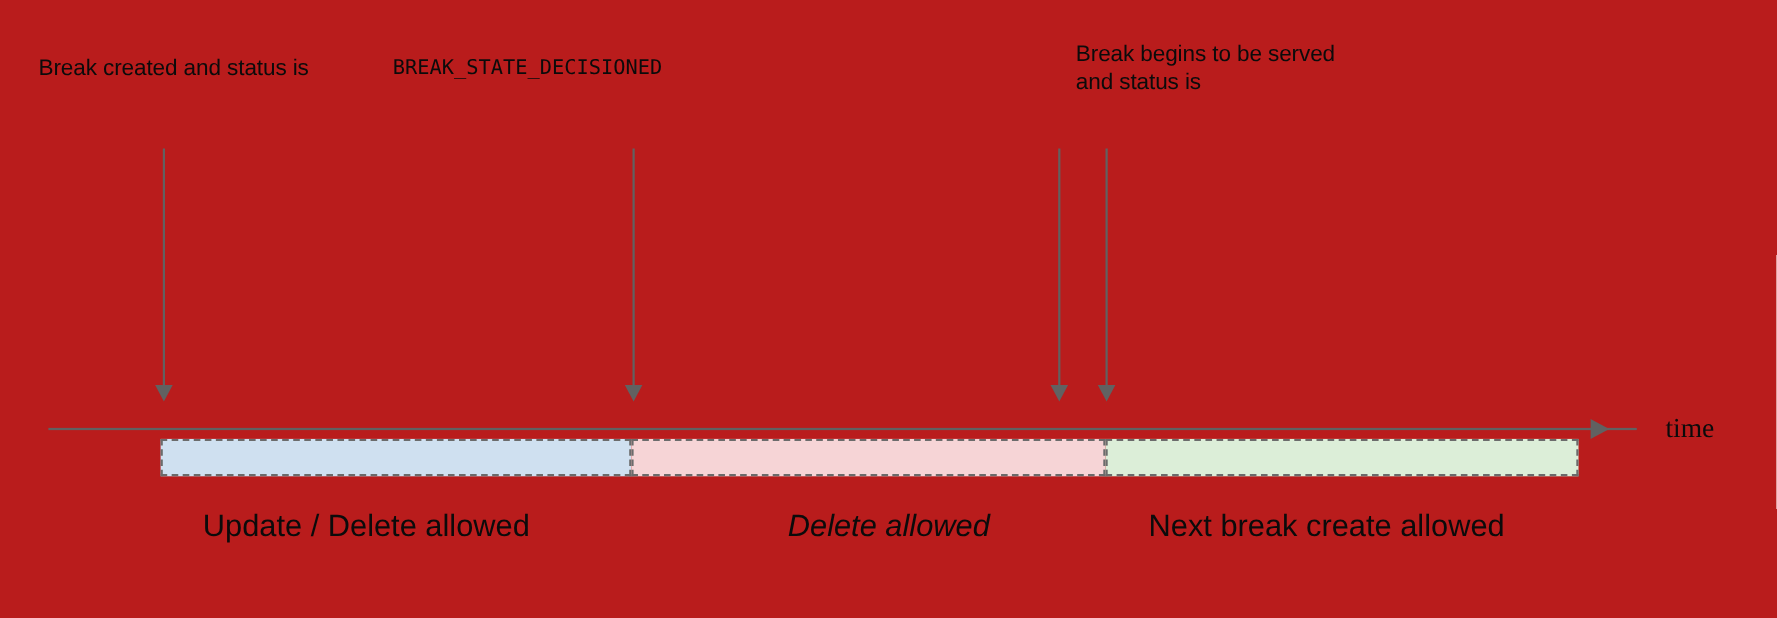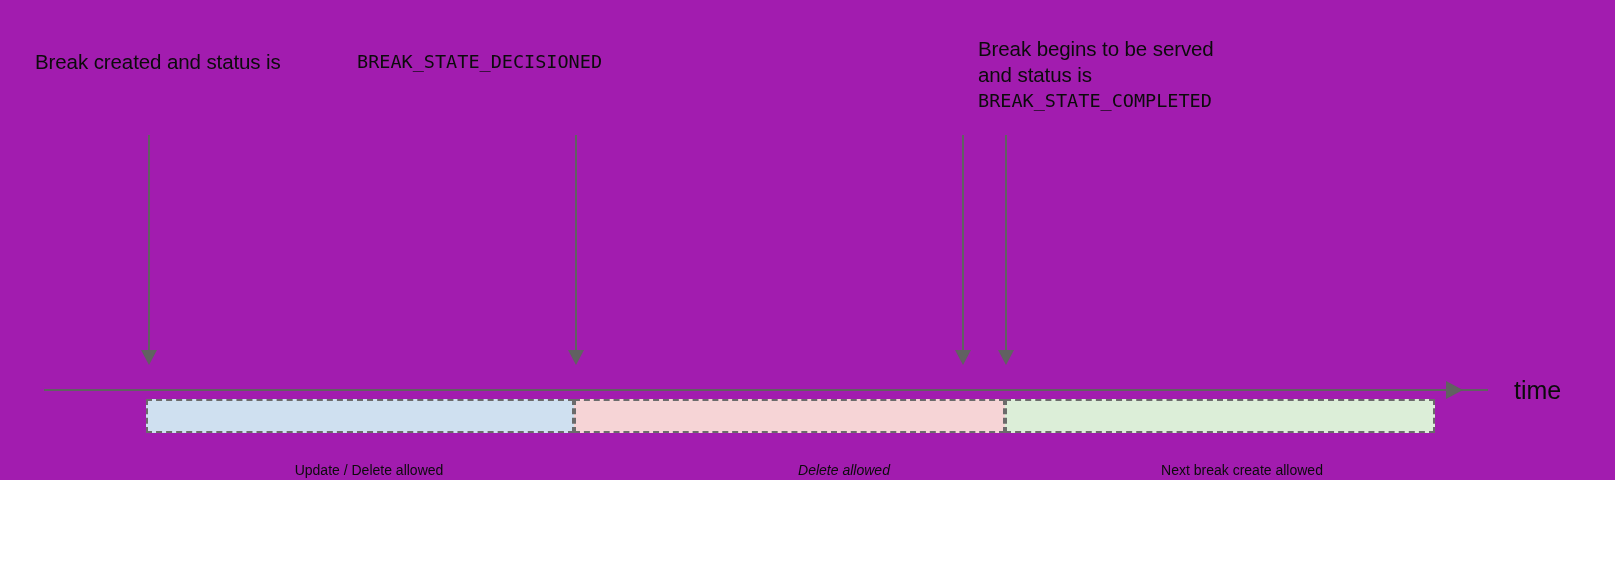--- a/index.html
+++ b/index.html
@@ -4,22 +4,22 @@
 <title>Break lifecycle timeline</title>
 <style>
   html, body {
     margin: 0;
     padding: 0;
     background: #ffffff;
   }
   #diagram {
     position: relative;
     width: 1615px;
-    height: 480px;
-    background: #a21caf;
+    height: 562px;
+    background: #b91c1c;
     font-family: "Liberation Sans", sans-serif;
     overflow: hidden;
   }
 
   
   .annotation {
     position: absolute;
     color: #0b0b0b;
     line-height: 26px;
     white-space: nowrap;
@@ -64,44 +64,43 @@
   .axis-head {
     position: absolute;
     width: 0;
     height: 0;
     border-top: 9px solid transparent;
     border-bottom: 9px solid transparent;
     border-left: 17px solid #616161;
   }
   .axis-label {
     position: absolute;
-    font-family: Liberation Sans, sans-serif;
+    font-family: Liberation Serif, serif;
     font-size: 25px;
     color: #0b0b0b;
     white-space: nowrap;
   }
 
   
   .segment {
     position: absolute;
     box-sizing: border-box;
     border: 2.5px dashed #6b6b6b;
     height: 34px;
   }
 
   
   .caption {
     position: absolute;
     font-family: "Liberation Sans", sans-serif;
-    font-size: 14px;
+    font-size: 28px;
     color: #0b0b0b;
     white-space: nowrap;
     text-align: center;
     transform: translateX(-50%);
-    margin-left: 36px;
   }
 </style>
 </head>
 <body>
 
 <div id="diagram">
 
   <div class="annotation" style="left:35px; top:49px;">
     <span class="sans">Break created and status is</span>
   </div>
@@ -109,21 +108,20 @@
   <div class="annotation" style="left:357px; top:49px;">
     <span class="mono">BREAK_STATE_DECISIONED</span>
   </div>
 
   <div class="annotation" style="left:723px; top:49px;">
   </div>
 
   <div class="annotation" style="left:978px; top:36px;">
     <span class="sans">Break begins to be served</span>
     <span class="sans">and status is</span>
-    <span class="mono">BREAK_STATE_COMPLETED</span>
   </div>
 
   <div class="event-arrow" style="left:148px; top:135px; height:218px;">
     <span class="head"></span>
   </div>
 
   <div class="event-arrow" style="left:575px; top:135px; height:218px;">
     <span class="head"></span>
   </div>
 

